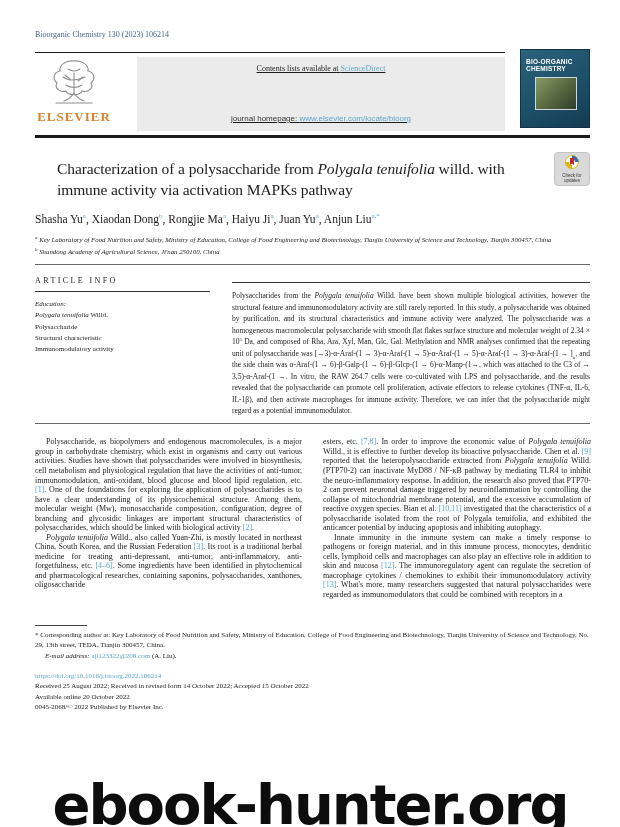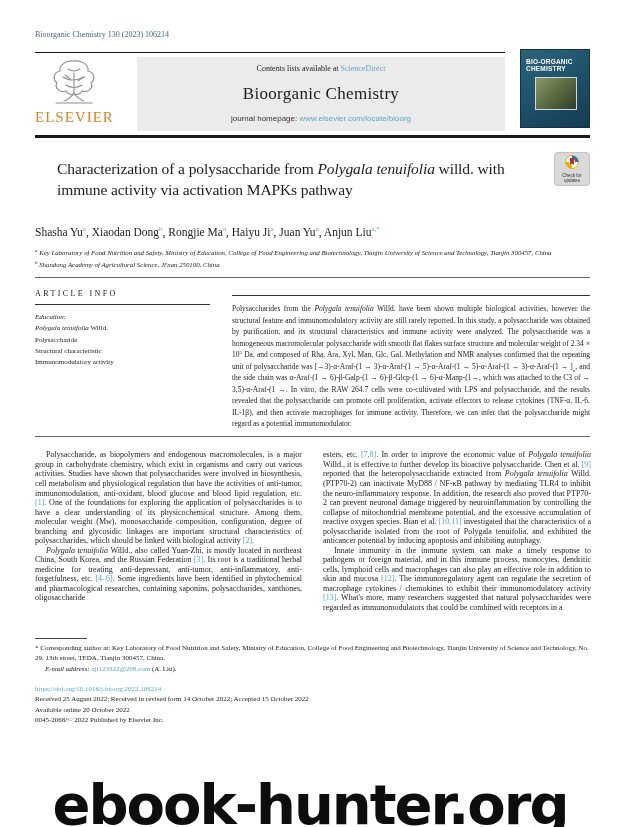--- a/index.html
+++ b/index.html
@@ -13,36 +13,36 @@
   .it{font-style:italic;}
   .lnk{color:var(--link);}
   .sp{font-size:0.65em;vertical-align:super;line-height:0;}
   .sb{font-size:0.65em;vertical-align:sub;line-height:0;}
 
   .jcite{text-align:left;font-size:8px;color:var(--navy);margin-bottom:13px;}
 
   .masthead{display:flex;align-items:flex-start;}
   .mast-left{flex:1;display:flex;border-top:1.5px solid #1a1a1a;padding-top:4px;}
   .elogo{width:78px;text-align:center;padding-top:2px;}
-  .elogo-text{font-size:15px;letter-spacing:1px;color:var(--orange);margin-top:-2px;font-family:"Liberation Serif",serif;}
-  .banner{flex:1;background:var(--banner);margin-left:24px;height:74px;display:flex;flex-direction:column;justify-content:space-between;text-align:center;padding:7px 4px 8px 4px;}
+  .elogo-text{font-size:13px;letter-spacing:1px;color:var(--orange);margin-top:-2px;font-family:"Liberation Serif",serif;font-weight:bold;}
+  .banner{flex:1;background:var(--banner);margin-left:24px;height:74px;display:flex;flex-direction:column;justify-content:space-between;text-align:center;padding:7px 4px 8px 4px;text-decoration:underline;}
   .contents-line{font-size:8px;}
   .jname{font-size:17px;letter-spacing:0.3px;}
   .homepage-line{font-family:"Liberation Sans",sans-serif;font-size:8px;color:#333;}
   .cover{width:70px;height:79px;margin-left:15px;margin-top:-3px;background:linear-gradient(150deg,#2b637b 0%,#1d4f68 55%,#143c52 100%);border:1px solid #10334a;position:relative;flex:none;}
   .cover-title{color:#fff;font-family:"Liberation Sans",sans-serif;font-weight:bold;font-size:6.5px;line-height:1.15;padding:8px 0 0 5px;letter-spacing:0.2px;}
   .cover-img{position:absolute;left:14px;top:27px;width:42px;height:33px;background:linear-gradient(135deg,#8a9a66 0%,#55663f 55%,#2f3d29 100%);border:1px solid #cfd8dc;}
   .thick-rule{height:2.5px;background:#1a1a1a;margin-top:4px;}
 
   .title-row{display:flex;justify-content:flex-end;margin-top:20px;}
   .title{font-size:15.5px;font-weight:normal;line-height:1.4;width:497px;letter-spacing:-0.1px;}
   .check-badge{width:36px;height:34px;background:#d9d9d9;border:1px solid #c2c2c2;border-radius:4px;text-align:center;padding-top:2px;flex:none;margin-top:-6px;}
   .badge-txt{font-family:"Liberation Sans",sans-serif;font-size:4.5px;line-height:1.2;color:#333;}
 
-  .authors{margin-top:24px;font-size:11.5px;}
+  .authors{margin-top:11px;font-size:11.5px;}
   .asup{font-size:7px;color:var(--link);}
   .affils{margin-top:9px;font-size:6.8px;font-style:italic;line-height:1.55;color:#222;}
   .affils sup{font-size:5px;}
   .rule{height:1px;background:#666;margin-top:7px;}
 
   .info-abs{display:flex;margin-top:11px;}
   .info-col{width:175px;flex:none;}
   .abs-col{flex:1;margin-left:22px;}
   .sec-head{font-size:8px;letter-spacing:0.3em;color:#222;}
   .head-rule{height:1px;background:#333;margin:6px 0 7px 0;}
@@ -87,21 +87,20 @@
               <path d="M28 34 q4 6 10 8"></path>
             <path d="M10 44 h36"></path>
               <path d="M24 20 l-5 -4"></path>
               <path d="M32 22 l5 -4"></path>
           </g>
         </svg>
         <div class="elogo-text">ELSEVIER</div>
       </div>
       <div class="banner">
         <div class="contents-line"><span>Contents lists available at </span><span class="lnk">ScienceDirect</span></div>
-        <div class="jname">Bioorganic Chemistry</div>
         <div class="homepage-line"><span>journal homepage: </span><span class="lnk">www.elsevier.com/locate/bioorg</span></div>
       </div>
     </div>
     <div class="cover">
       <div class="cover-title">
         <div>BIO-ORGANIC</div>
         <div>CHEMISTRY</div>
       </div>
       <div class="cover-img"></div>
     </div>

